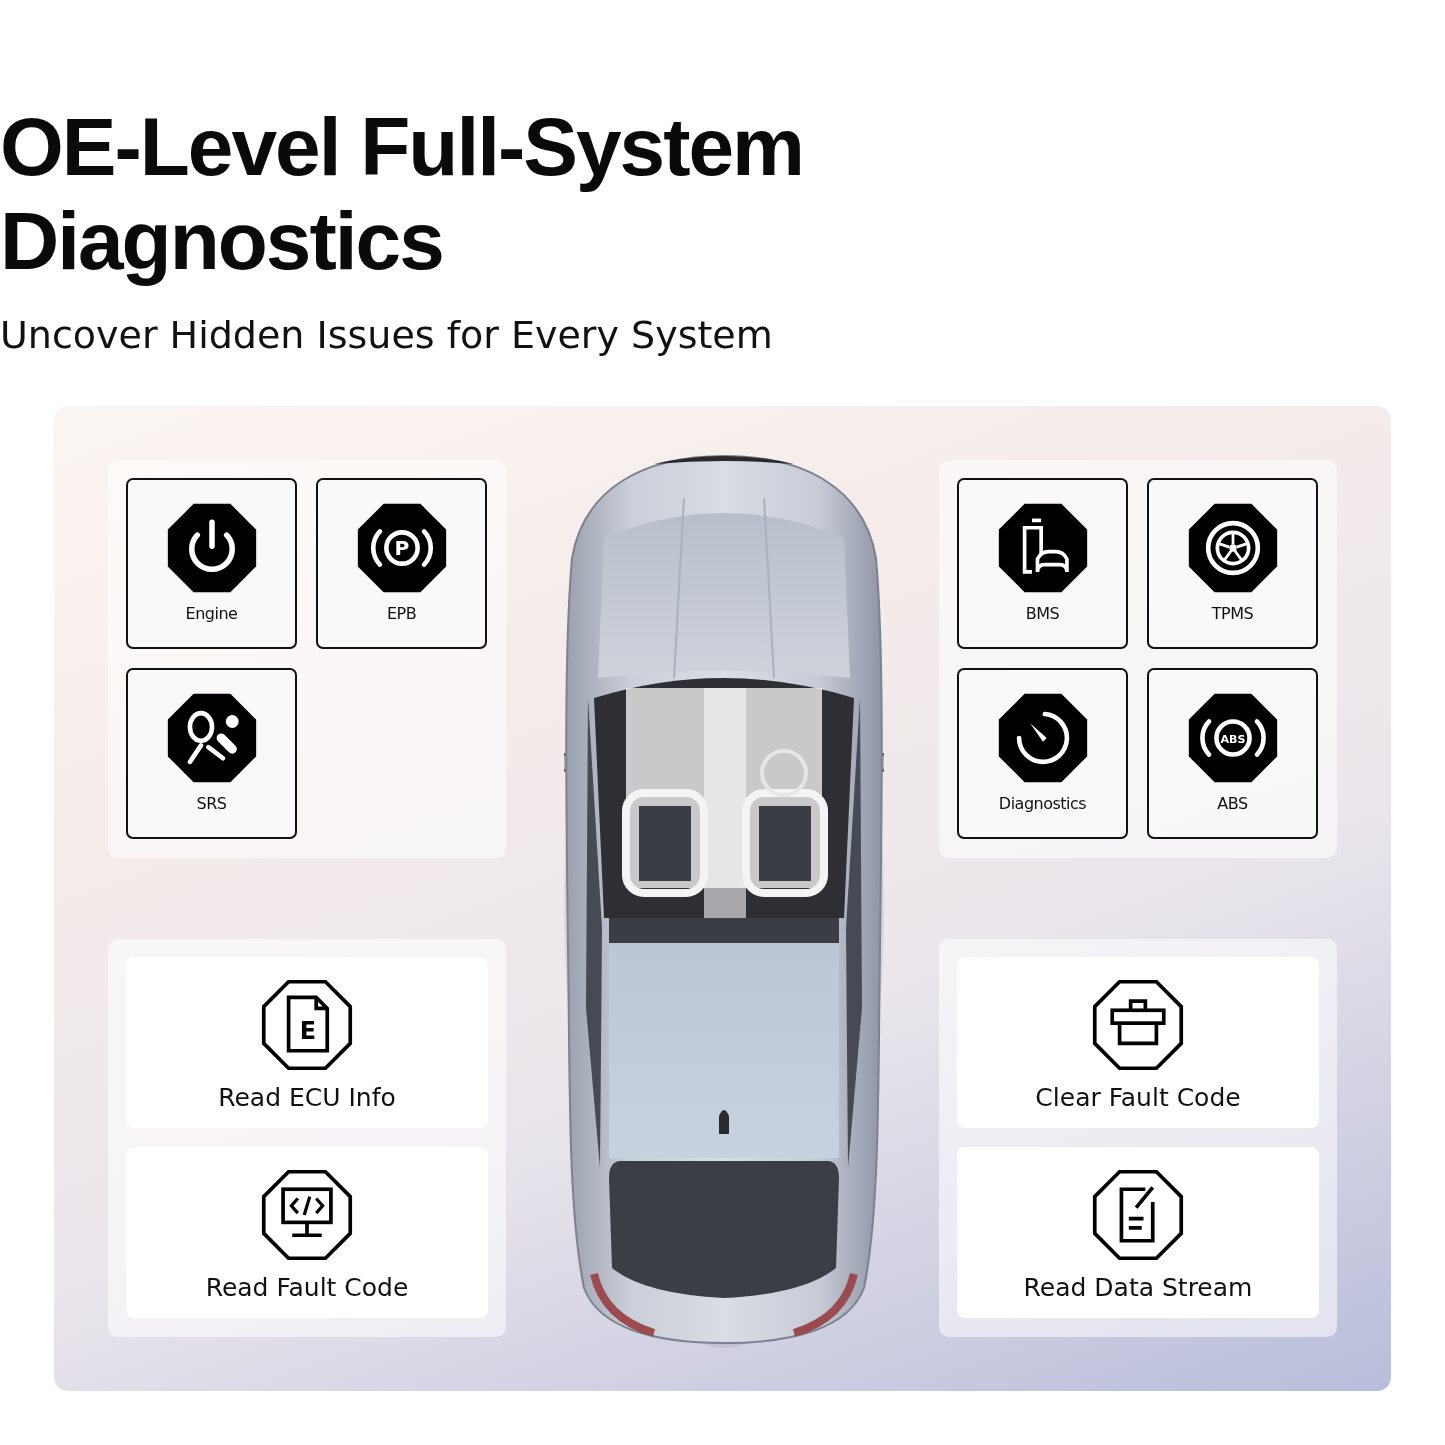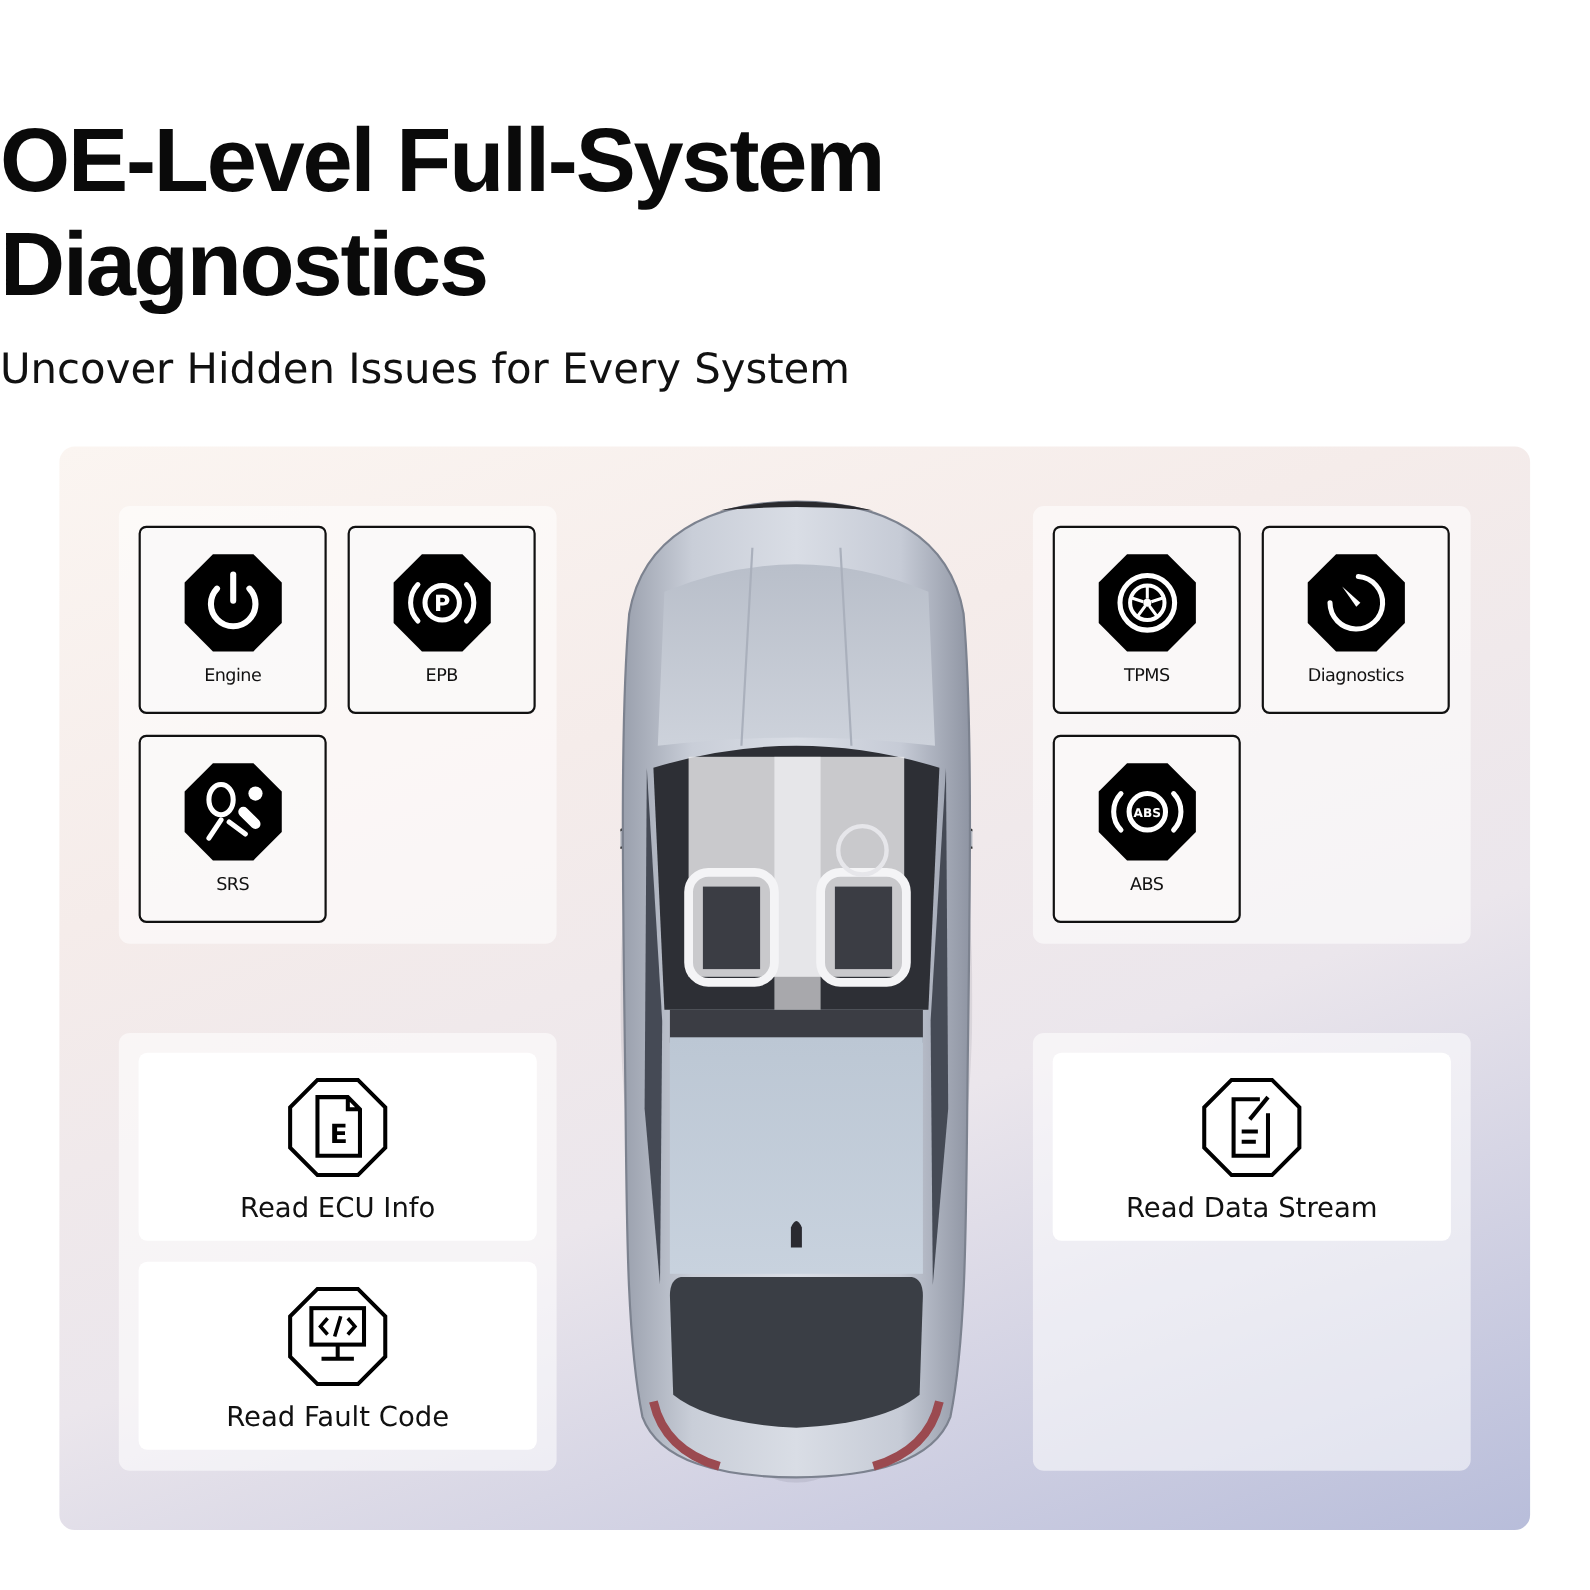--- a/index.html
+++ b/index.html
@@ -146,20 +146,29 @@
         <span class="lbl">SRS</span>
       </div>
     </div>
   </div>
 
   <div class="panel" style="left:885px; top:54px; width:398px; height:398px;">
     <div class="grid4">
       <div class="tile">
         <svg viewBox="0 0 100 100">
           <polygon points="30,2 70,2 98,30 98,70 70,98 30,98 2,70 2,30" fill="#000"></polygon>
+          <line x1="38" y1="20" x2="48" y2="20" stroke="#fff" stroke-width="4"></line>
+          <path d="M48 58 V 28 H30 V 76 H38" fill="none" stroke="#fff" stroke-width="4"></path>
+          <path d="M44 76 V62 q4 -8 12 -8 h8 q8 0 12 8 v14 M44 76 q0 -8 8 -8 h16 q8 0 8 8" fill="none" stroke="#fff" stroke-width="4"></path>
+        </svg>
+        <span class="lbl">BMS</span>
+      </div>
+      <div class="tile">
+        <svg viewBox="0 0 100 100">
+          <polygon points="30,2 70,2 98,30 98,70 70,98 30,98 2,70 2,30" fill="#000"></polygon>
           <circle cx="50" cy="50" r="27" fill="none" stroke="#fff" stroke-width="5"></circle>
           <circle cx="50" cy="50" r="17" fill="none" stroke="#fff" stroke-width="4"></circle>
           <circle cx="50" cy="50" r="4" fill="#fff"></circle>
           <path d="M50 33 V46 M34 45 L46 49 M40 64 L48 53 M60 64 L52 53 M66 45 L54 49" stroke="#fff" stroke-width="3"></path>
         </svg>
         <span class="lbl">TPMS</span>
       </div>
       <div class="tile">
         <svg viewBox="0 0 100 100">
           <polygon points="30,2 70,2 98,30 98,70 70,98 30,98 2,70 2,30" fill="#000"></polygon>
@@ -201,20 +210,29 @@
         <span class="lbl">Read Fault Code</span>
       </div>
     </div>
   </div>
 
   <div class="panel" style="left:885px; top:533px; width:398px; height:398px;">
     <div class="grid2">
       <div class="card">
         <svg viewBox="0 0 100 100">
           <polygon points="30,3 70,3 97,30 97,70 70,97 30,97 3,70 3,30" fill="none" stroke="#000" stroke-width="4"></polygon>
+          <rect x="22" y="34" width="56" height="14" fill="none" stroke="#000" stroke-width="4"></rect>
+          <path d="M42 34 V24 H58 V34" fill="none" stroke="#000" stroke-width="4"></path>
+          <path d="M30 48 V70 H70 V48" fill="none" stroke="#000" stroke-width="4"></path>
+        </svg>
+        <span class="lbl">Clear Fault Code</span>
+      </div>
+      <div class="card">
+        <svg viewBox="0 0 100 100">
+          <polygon points="30,3 70,3 97,30 97,70 70,97 30,97 3,70 3,30" fill="none" stroke="#000" stroke-width="4"></polygon>
           <path d="M58 22 H32 V78 H66 V36" fill="none" stroke="#000" stroke-width="4"></path>
           <path d="M48 42 L66 20" stroke="#000" stroke-width="4"></path>
           <path d="M40 54 H56 M40 64 H54" stroke="#000" stroke-width="4"></path>
         </svg>
         <span class="lbl">Read Data Stream</span>
       </div>
     </div>
   </div>
 </div>
 

